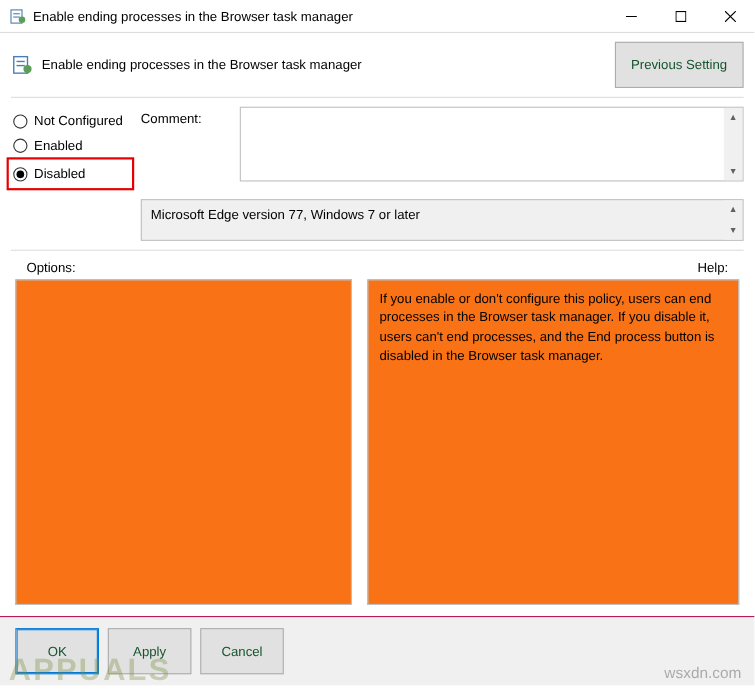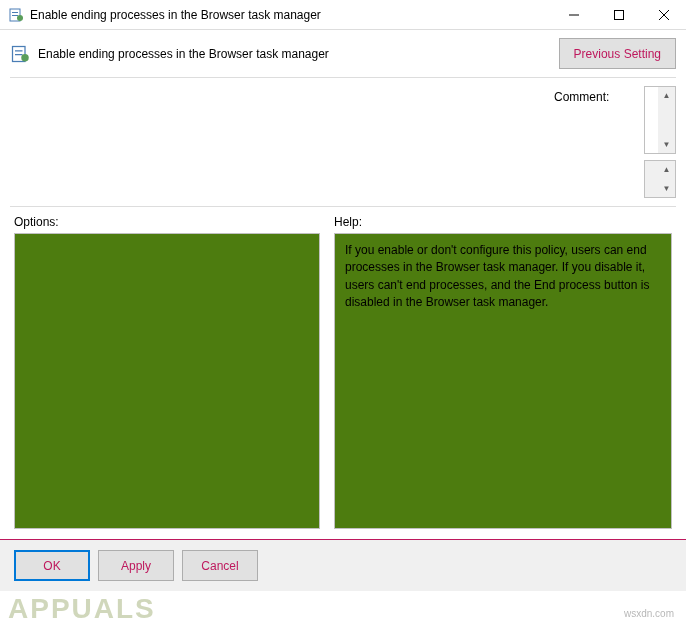--- a/index.html
+++ b/index.html
@@ -67,22 +67,22 @@
     }
     .header-buttons {
       display: flex;
       gap: 8px;
     }
     .btn {
       background: #e1e1e1;
       border: 1px solid #adadad;
       padding: 5px 14px;
       cursor: pointer;
-      color: #be185d;
-      height: 31px;
+      color: #14532d;
+      height: 42px;
       line-height: 14px;
     }
     .btn.primary {
       border-color: #0078d7;
       background: #e1e1e1;
       box-shadow: inset 0 0 0 1px #0078d7;
     }
     .hr {
       border: none;
       border-top: 1px solid #ddd;
@@ -123,22 +123,21 @@
     }
     .highlight-box {
       border: 2px solid #e60000;
       padding: 2px 2px;
       margin: 0 -4px;
     }
     .fields-col {
       flex: 1;
       display: flex;
       flex-direction: column;
-      gap: 6px;
-      align-items: flex-end;
+      gap: 16px;
     }
     .field-row {
       display: flex;
       gap: 8px;
     }
     .field-label {
       width: 82px;
       padding-top: 4px;
       color: #000;
     }
@@ -181,38 +180,39 @@
       font-size: 8px;
       cursor: pointer;
     }
     .hr2 {
       border: none;
       border-top: 1px solid #ddd;
       margin: 8px 10px;
     }
     .panels-labels {
       display: flex;
-      padding: 0 14px;
+      padding: 0 24px;
       gap: 14px;
     }
     .panels-labels .left {
       width: 306px;
     }
     .panels-labels .right {
       flex: 1;
+      text-align: right;
     }
     .panels {
       display: flex;
       padding: 4px 14px 10px 14px;
       gap: 14px;
       height: 310px;
     }
     .panel {
       border: 1px solid #c0c0c0;
-      background: #4d7c0f;
+      background: #f97316;
       flex: 1;
       padding: 8px 10px;
       color: #000;
       line-height: 1.45;
       overflow: hidden;
     }
     .panel.options {
       width: 306px;
       flex: 0 0 306px;
     }
@@ -236,21 +236,21 @@
       font-size: 28px;
       font-weight: 700;
       color: rgba(120, 140, 60, 0.35);
       letter-spacing: 2px;
       pointer-events: none;
     }
     .watermark2 {
       position: absolute;
       right: 12px;
       bottom: 14px;
-      font-size: 10px;
+      font-size: 14px;
       color: rgba(0,0,0,0.3);
       pointer-events: none;
     }
   </style>
 </head>
 <body>
 
 <div class="titlebar">
   <span class="titlebar-icon">
     <svg width="16" height="16" viewBox="0 0 16 16">
@@ -292,33 +292,50 @@
   </span>
   <span class="header-title">Enable ending processes in the Browser task manager</span>
   <div class="header-buttons">
     <button class="btn">Previous Setting</button>
   </div>
 </div>
 
 <hr class="hr">
 
 <div class="config-area">
+  <div class="radio-col">
+    <div class="radio-item">
+      <span class="radio-circle"></span>
+      <span>Not Configured</span>
+    </div>
+    <div class="radio-item">
+      <span class="radio-circle"></span>
+      <span>Enabled</span>
+    </div>
+    <div class="highlight-box">
+      <div class="radio-item">
+        <span class="radio-circle selected"></span>
+        <span>Disabled</span>
+      </div>
+    </div>
+  </div>
   <div class="fields-col">
     <div class="field-row">
       <div class="field-label">Comment:</div>
       <div class="textarea-box comment">
         <span></span>
         <div class="scroll-arrows">
           <div class="scroll-arrow">▲</div>
           <div class="scroll-arrow">▼</div>
         </div>
       </div>
     </div>
     <div class="field-row">
       <div class="textarea-box supported">
+        <span>Microsoft Edge version 77, Windows 7 or later</span>
         <div class="scroll-arrows">
           <div class="scroll-arrow">▲</div>
           <div class="scroll-arrow">▼</div>
         </div>
       </div>
     </div>
   </div>
 </div>
 
 <hr class="hr2">

